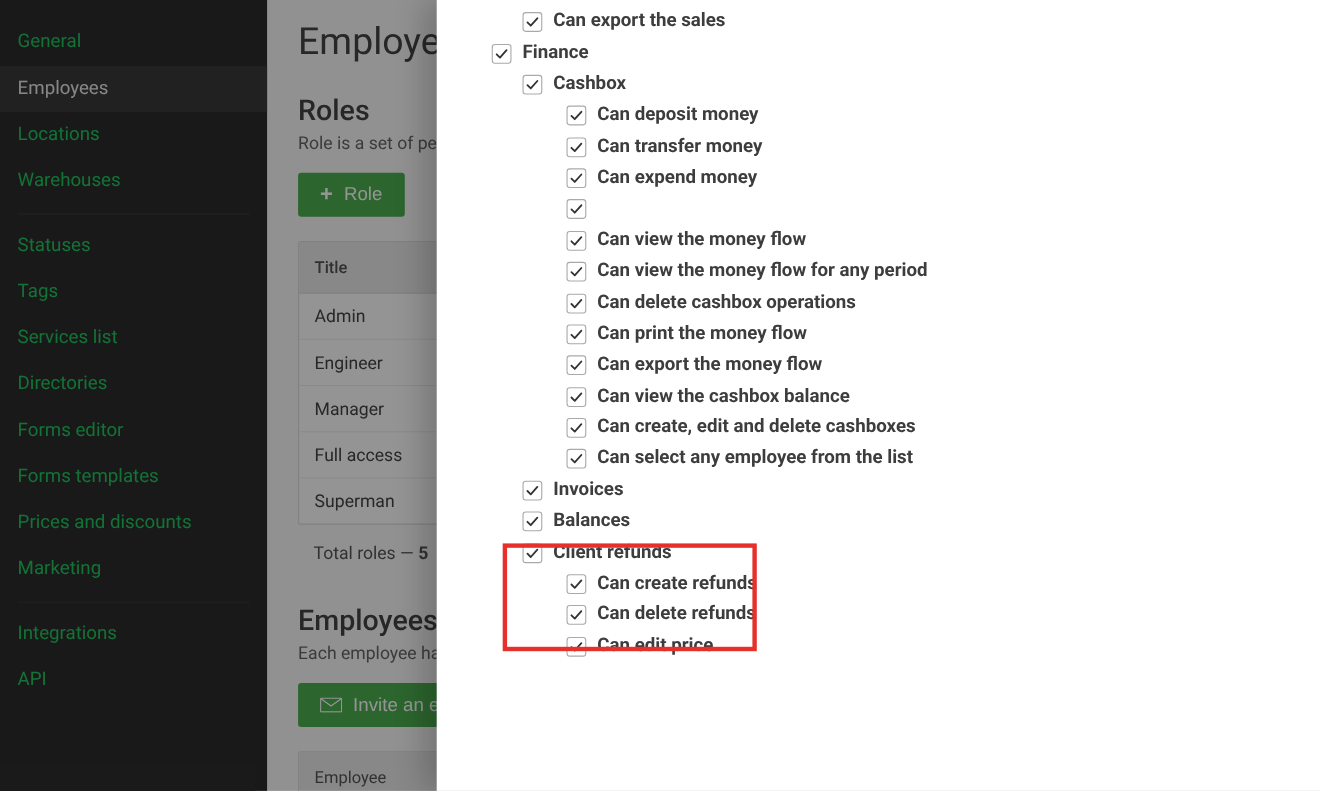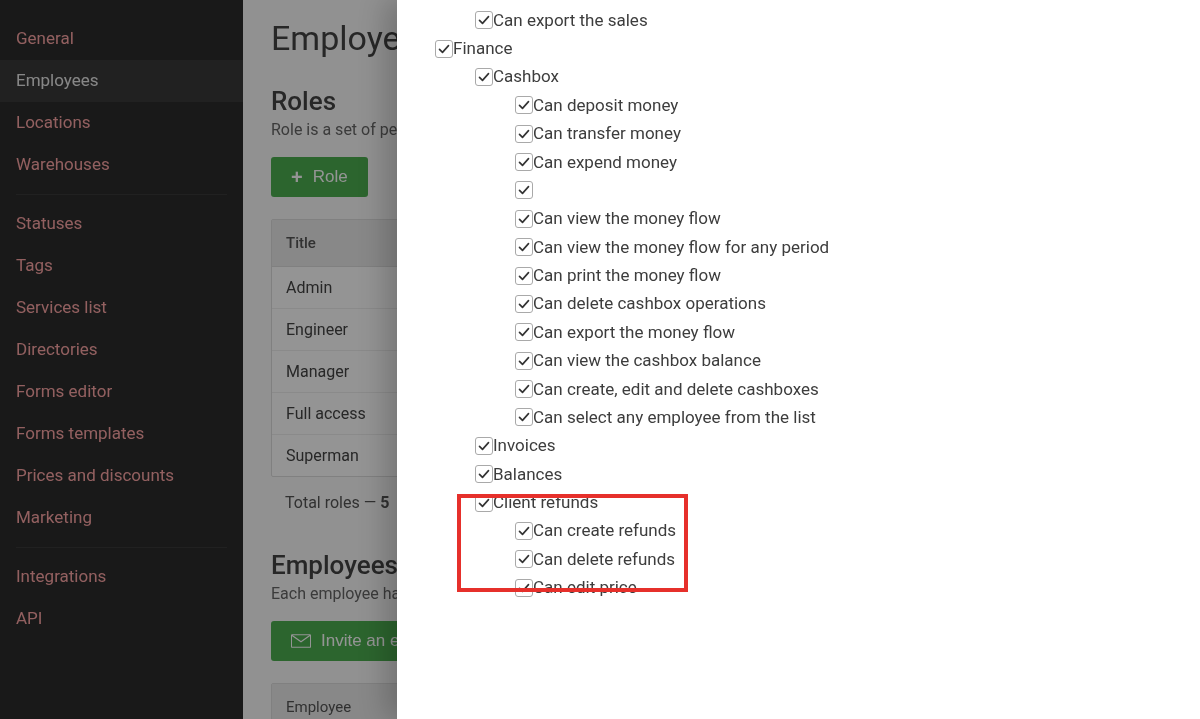--- a/index.html
+++ b/index.html
@@ -1,21 +1,21 @@
 <!DOCTYPE html>
 <html><head>
 <meta charset="utf-8">
 <style>
   * { box-sizing: border-box; margin: 0; padding: 0; }
   html, body { width: 1200px; height: 719px; overflow: hidden; font-family: -apple-system, "Segoe UI", Roboto, Arial, sans-serif; color: #333; }
   .app { display: flex; width: 1200px; height: 719px; position: relative; background: #fff; }
 
   
   .sidebar { width: 243px; height: 719px; background: #2c2c2c; padding-top: 18px; font-size: 17px; }
-  .sidebar .item { color: #fca5a5; padding: 10px 16px 12px; cursor: pointer; }
+  .sidebar .item { color: #22c55e; padding: 10px 16px 12px; cursor: pointer; }
   .sidebar .item.active { background: #3a3a3a; color: #e8e8e8; }
   .sidebar .divider { height: 1px; background: #3a3a3a; margin: 8px 16px; }
 
   
   .main { flex: 1; background: #fafafa; padding: 8px 28px 28px; overflow: hidden; }
   .page-title { font-size: 34px; font-weight: 400; color: #444; margin-bottom: 28px; margin-top: 10px; }
   .section-title { font-size: 26px; font-weight: 500; color: #444; margin-bottom: 4px; }
   .section-sub { font-size: 16px; color: #666; margin-bottom: 18px; }
   .btn-green { display: inline-flex; align-items: center; gap: 10px; background: #4caf50; color: #fff; border-radius: 3px; padding: 10px 20px; font-size: 17px; border: none; cursor: pointer; }
   .btn-green .plus { font-weight: 700; font-size: 20px; line-height: 1; }
@@ -30,25 +30,25 @@
   .employees-block { margin-top: 18px; }
   .emp-table { margin-top: 22px; border: 1px solid #ddd; background: #fff; width: 100%; border-radius: 2px; }
   .emp-table .head { background: #eaeaea; font-size: 15px; color: #555; padding: 14px 14px; }
 
   
   .dim { position: absolute; left: 0; top: 0; width: 1200px; height: 719px; background: rgba(0,0,0,0.42); z-index: 5; }
 
   
   .panel { position: absolute; top: 0; right: 0; width: 803px; height: 719px; background: #fff; z-index: 10; box-shadow: -12px 0 26px rgba(0,0,0,0.20); padding: 6px 24px 0 34px; overflow: hidden; }
   .tree { font-size: 17px; color: #3d3d3d; line-height: 1.0; }
-  .tnode { display: flex; align-items: center; padding: 5.2px 0; }
+  .tnode { display: flex; align-items: flex-start; gap: 10px; padding: 5.2px 0; font-weight: bold; }
   .cb { width: 18px; height: 18px; border: 1px solid #a9a9a9; border-radius: 3px; display: inline-flex; align-items: center; justify-content: center; background: #fff; cursor: pointer; flex-shrink: 0; }
   .cb svg { width: 12px; height: 12px; display: none; }
   .cb.checked svg { display: block; }
-  .lv0 { margin-left: 4px; }
+  .lv0 { margin-left: 16px; }
   .lv1 { margin-left: 44px; }
   .lv2 { margin-left: 84px; }
 
   .highlight-box { position: absolute; border: 4px solid #e6302b; pointer-events: none; }
 </style>
 </head>
 <body>
 
 <div class="app">
 
@@ -195,29 +195,29 @@
             </svg>
           </span>
           <span>Can view the money flow for any period</span>
         </div>
         <div class="tnode lv2">
           <span class="cb checked">
             <svg viewBox="0 0 16 16">
               <path d="M2 8.5 L6 12.5 L14 3.5" fill="none" stroke="#333" stroke-width="2.2" stroke-linecap="round" stroke-linejoin="round"></path>
             </svg>
           </span>
+          <span>Can delete cashbox operations</span>
+        </div>
+        <div class="tnode lv2">
+          <span class="cb checked">
+            <svg viewBox="0 0 16 16">
+              <path d="M2 8.5 L6 12.5 L14 3.5" fill="none" stroke="#333" stroke-width="2.2" stroke-linecap="round" stroke-linejoin="round"></path>
+            </svg>
+          </span>
           <span>Can print the money flow</span>
-        </div>
-        <div class="tnode lv2">
-          <span class="cb checked">
-            <svg viewBox="0 0 16 16">
-              <path d="M2 8.5 L6 12.5 L14 3.5" fill="none" stroke="#333" stroke-width="2.2" stroke-linecap="round" stroke-linejoin="round"></path>
-            </svg>
-          </span>
-          <span>Can delete cashbox operations</span>
         </div>
         <div class="tnode lv2">
           <span class="cb checked">
             <svg viewBox="0 0 16 16">
               <path d="M2 8.5 L6 12.5 L14 3.5" fill="none" stroke="#333" stroke-width="2.2" stroke-linecap="round" stroke-linejoin="round"></path>
             </svg>
           </span>
           <span>Can export the money flow</span>
         </div>
         <div class="tnode lv2">

